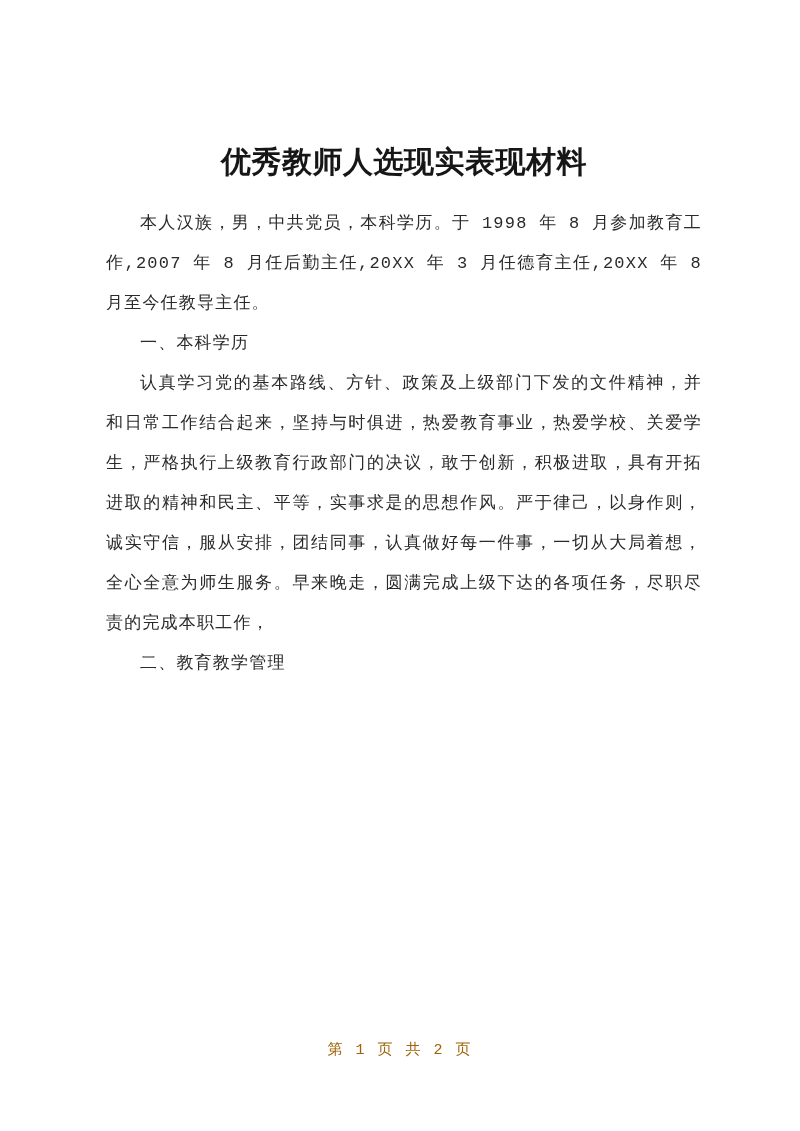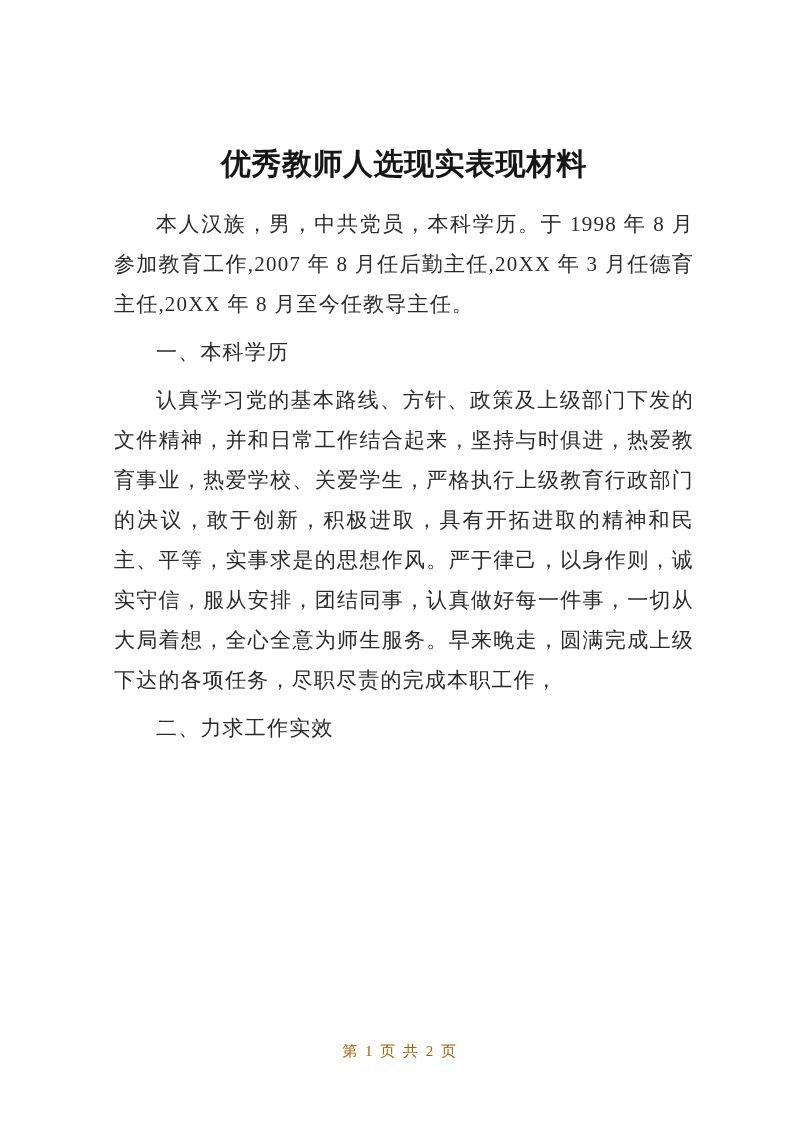--- a/index.html
+++ b/index.html
@@ -6,41 +6,41 @@
     margin: 0;
     padding: 0;
     background: #ffffff;
   }
   .page {
     position: relative;
     width: 800px;
     height: 1131px;
     background: #ffffff;
     overflow: hidden;
-    font-family: Liberation Serif, serif;
+    font-family: Liberation Mono, monospace;
     color: #2a2a2a;
   }
   .content {
     position: absolute;
     left: 106px;
     top: 140px;
     width: 596px;
   }
   .doc-title {
     margin: 0 0 16px 0;
     text-align: center;
     font-size: 30px;
     font-weight: 700;
     line-height: 48px;
     color: #161616;
     letter-spacing: 0.5px;
   }
   .para {
-    margin: 8px;
-    font-size: 21px;
+    margin: 0;
+    font-size: 17px;
     line-height: 40px;
     text-align: justify;
     text-justify: inter-character;
     text-indent: 2em;
     letter-spacing: 1.2px;
   }
   .page-footer {
     position: absolute;
     left: 0;
     right: 0;
@@ -58,18 +58,18 @@
 <div class="page">
   <div class="content">
     <h1 class="doc-title">优秀教师人选现实表现材料</h1>
 
     <p class="para">本人汉族，男，中共党员，本科学历。于 1998 年 8 月参加教育工作,2007 年 8 月任后勤主任,20XX 年 3 月任德育主任,20XX 年 8 月至今任教导主任。</p>
 
     <p class="para">一、本科学历</p>
 
     <p class="para">认真学习党的基本路线、方针、政策及上级部门下发的文件精神，并和日常工作结合起来，坚持与时俱进，热爱教育事业，热爱学校、关爱学生，严格执行上级教育行政部门的决议，敢于创新，积极进取，具有开拓进取的精神和民主、平等，实事求是的思想作风。严于律己，以身作则，诚实守信，服从安排，团结同事，认真做好每一件事，一切从大局着想，全心全意为师生服务。早来晚走，圆满完成上级下达的各项任务，尽职尽责的完成本职工作，</p>
 
-    <p class="para">二、力求工作实效</p>
+    <p class="para">二、教育教学管理</p>
 
   </div>
 
   <div class="page-footer">第 1 页 共 2 页</div>
 </div>
 
 </body></html>

